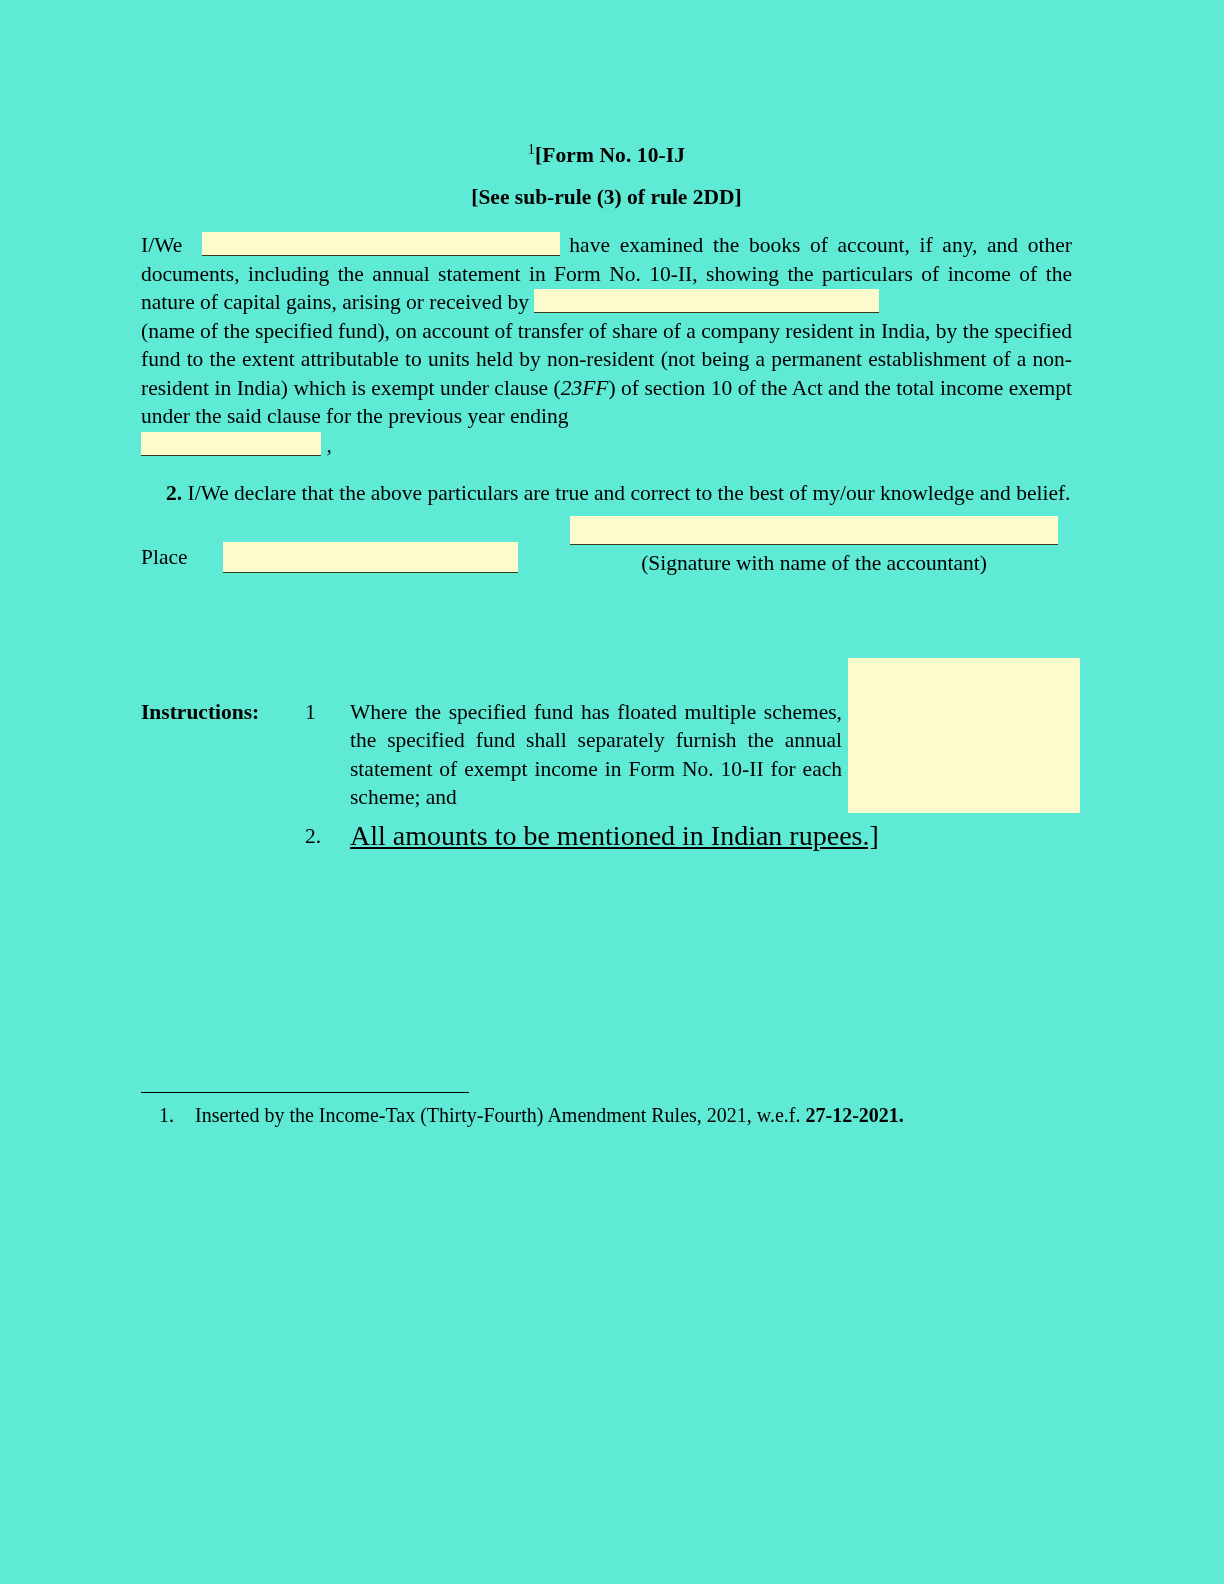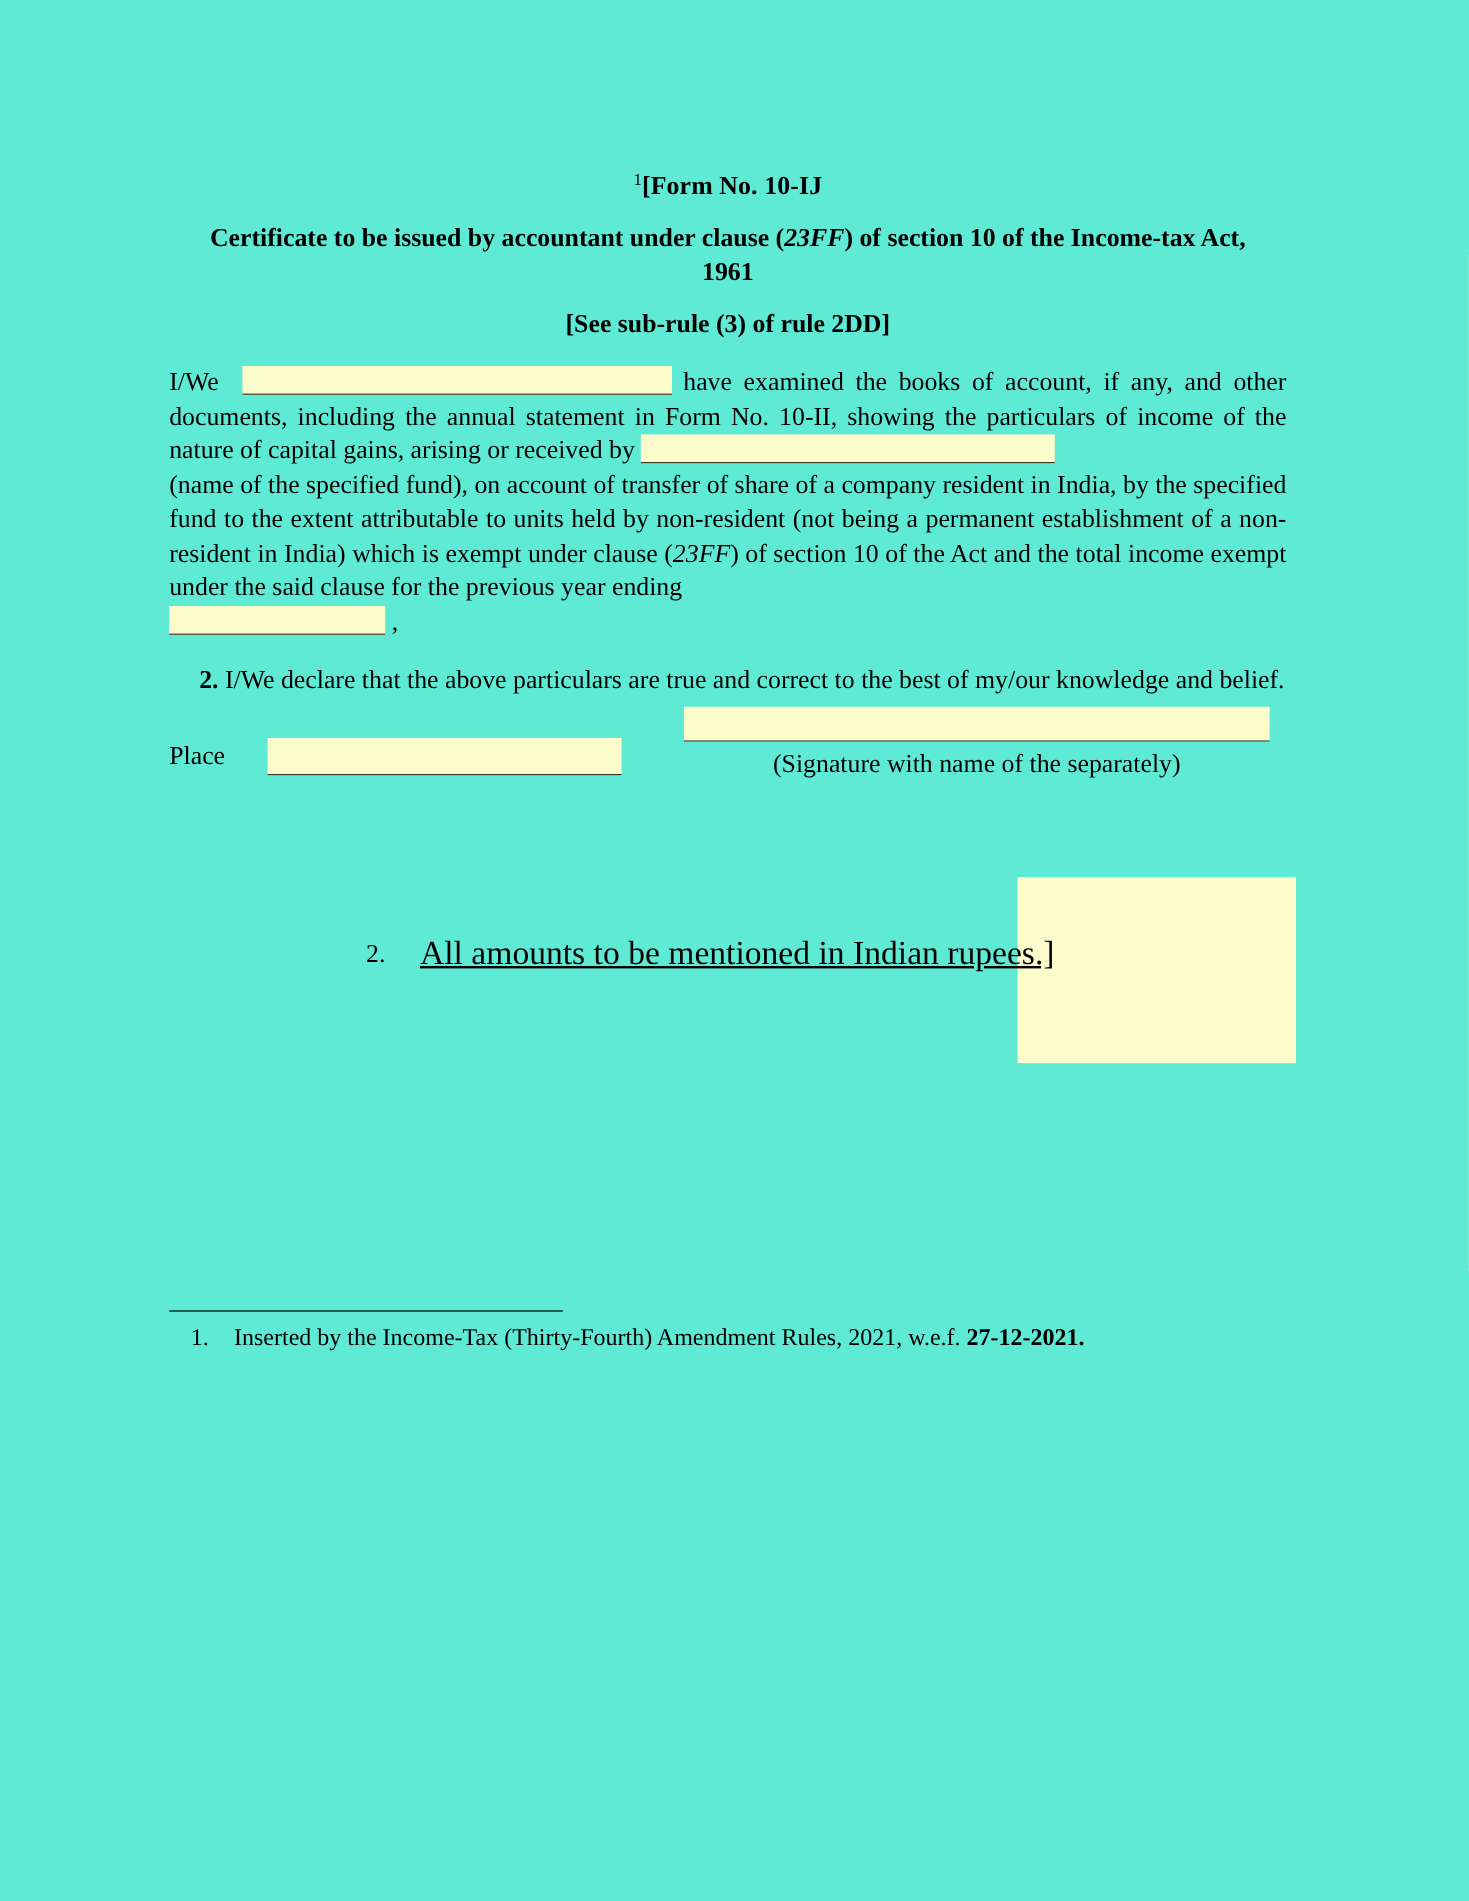--- a/index.html
+++ b/index.html
@@ -238,49 +238,53 @@
 </style>
 </head>
 <body>
 
 <div class="page">
   <div class="content">
 
     <div class="title-block">
       <div class="form-no"><span class="sup">1</span><span>[Form No. 10-IJ</span></div>
 
-      <div class="cert-title"><span>Certificate to be issued by accountant under clause (</span><span class="ital">23FF</span><span>) of section 10 of the Income-tax Act, 1961</span></div>
 
       <div class="see-rule">[See sub-rule (3) of rule 2DD]</div>
     </div>
 
     <p class="para first"><span>I/We</span>&nbsp; <span class="blank blank-a"></span> <span>have examined the books of account, if any, and other documents, including the annual statement in Form No. 10-II, showing the particulars of income of the nature of capital gains, arising or received by</span> <span class="blank blank-b"></span><br><span>(name of the specified fund), on account of transfer of share of a company resident in India, by the specified fund to the extent attributable to units held by non-resident (not being a permanent establishment of a non-resident in India) which is exempt under clause (</span><span class="ital">23FF</span><span>) of section 10 of the Act and the total income exempt under the said clause for the previous year ending</span><br><span class="blank blank-c"></span> <span>,</span></p>
 
     <p class="para declare"><span class="bold">2.</span> <span>I/We declare that the above particulars are true and correct to the best of my/our knowledge and belief.</span></p>
 
     <div class="sig-area">
 
       <div class="sig-line-wrap">
         <span class="sig-blank"></span>
-        <span class="sig-caption">(Signature with name of the separately)</span>
+        <span class="sig-caption">(Signature with name of the accountant)</span>
       </div>
 
       <div class="pd-rows">
         <div class="pd-row">
           <span class="pd-label">Place</span>
           <span class="pd-blank"></span>
         </div>
       </div>
 
     </div>
 
     <div class="instructions">
       <div class="instr-yellow"></div>
 
       <div class="instr-grid">
+        <div class="instr-head-row">
+          <span class="instr-label">Instructions:</span>
+          <span class="instr-num">1</span>
+          <span class="instr-text">Where the specified fund has floated multiple schemes, the specified fund shall separately furnish the annual statement of exempt income in Form No. 10-II for each scheme; and</span>
+        </div>
 
         <div class="instr-item2">
           <span class="instr-num2">2.</span>
           <span class="instr-text2">All amounts to be mentioned in Indian rupees.]</span>
         </div>
       </div>
     </div>
 
   </div>
 

